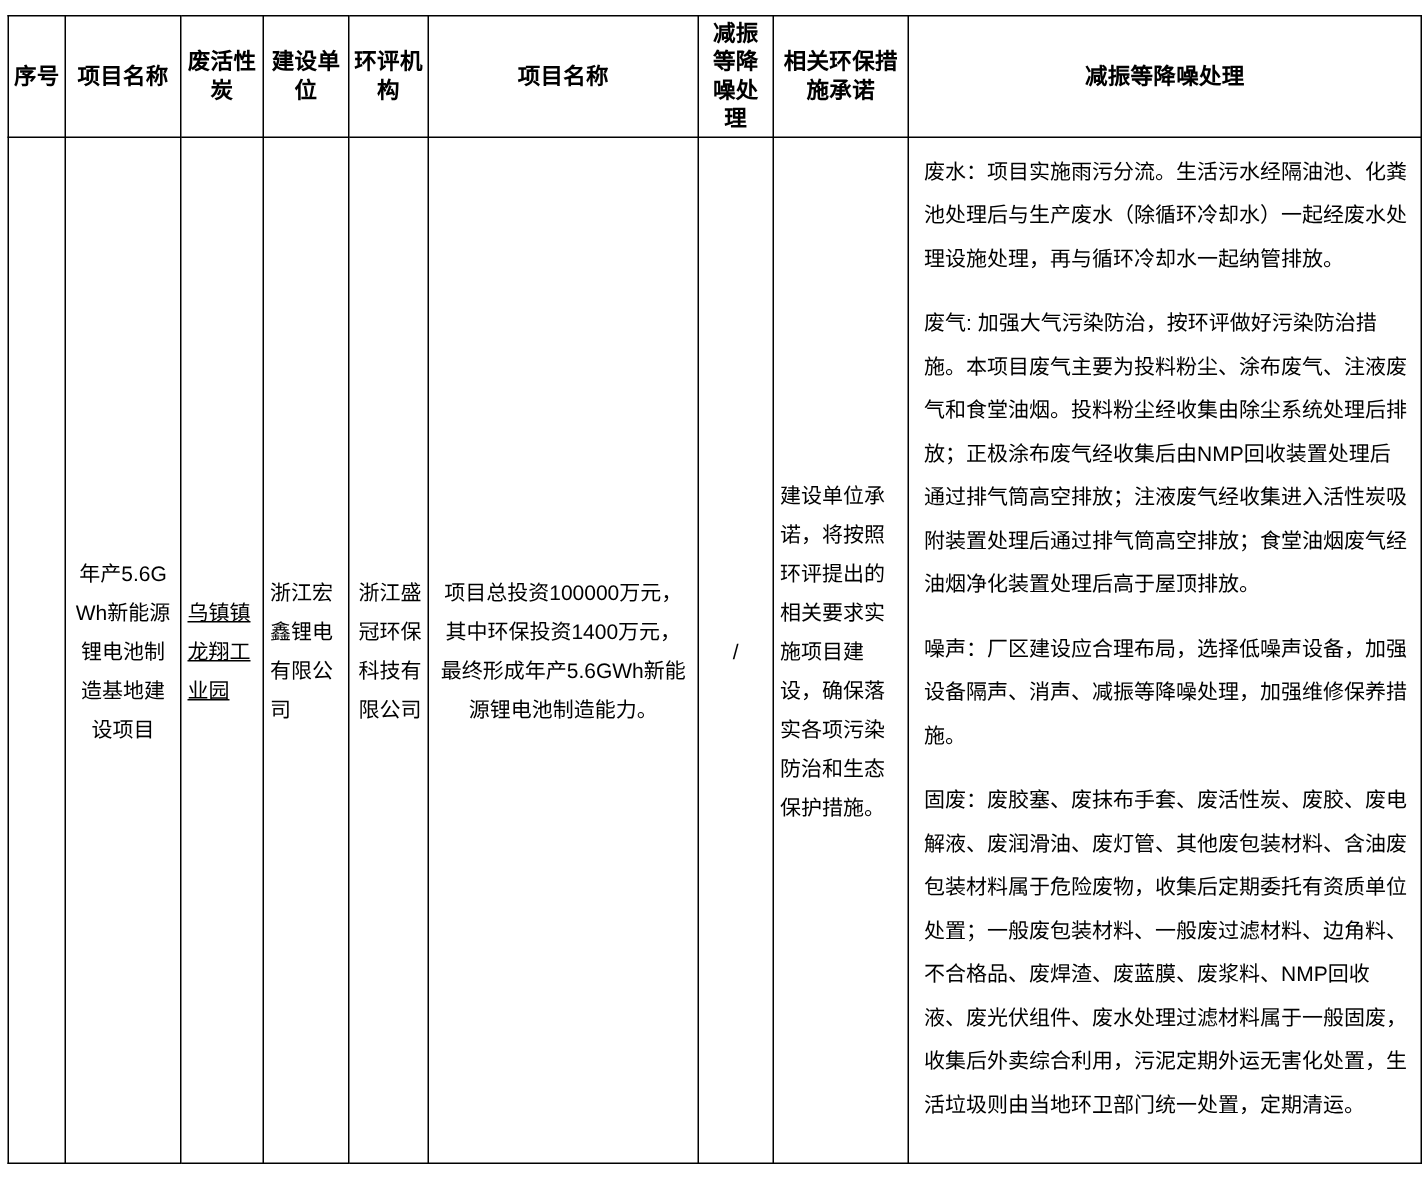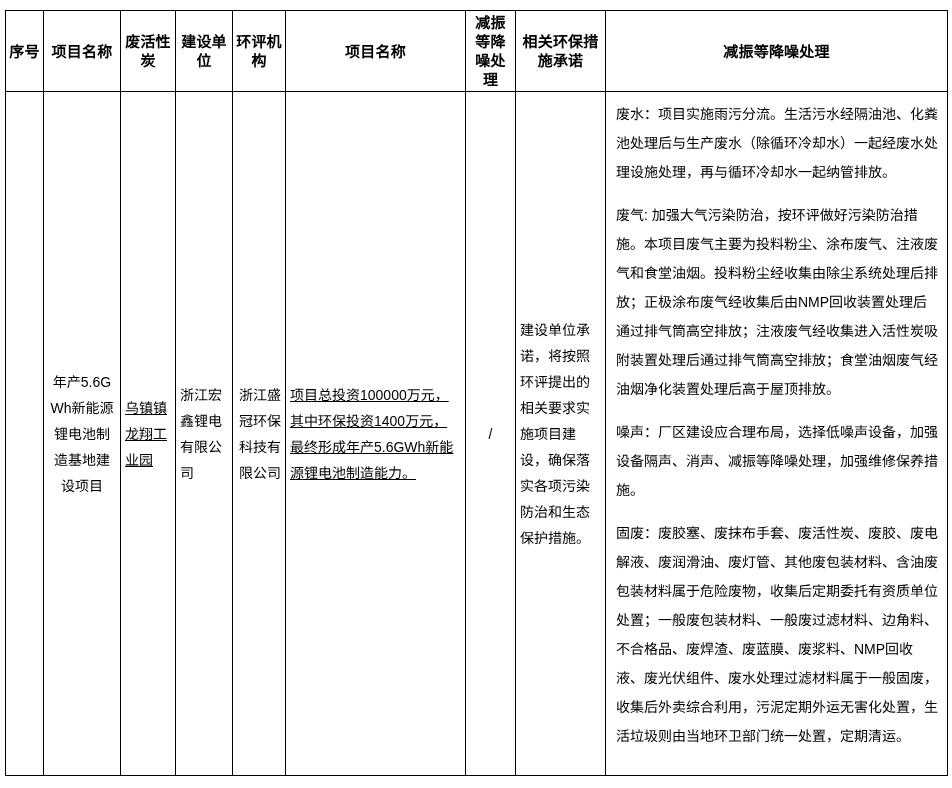--- a/index.html
+++ b/index.html
@@ -69,21 +69,21 @@
     padding: 0 4px;
     word-break: break-all;
     white-space: pre-wrap;
   }
 
   td.c-seq   { text-align: center; }
   td.c-name  { text-align: center; }
   td.c-place { text-align: left; text-decoration: underline; }
   td.c-unit  { text-align: left; }
   td.c-org   { text-align: right; }
-  td.c-over  { text-align: left; text-decoration: underline; }
+  td.c-over  { text-align: center; }
   td.c-public{ text-align: center; }
   td.c-promise { text-align: left; }
   td.c-measure { text-align: left; vertical-align: top; }
 
   td.c-measure .cell {
     padding: 8px 8px 8px 10px;
     line-height: 29px;
   }
   td.c-measure p {
     margin: 0 0 14px 0;

